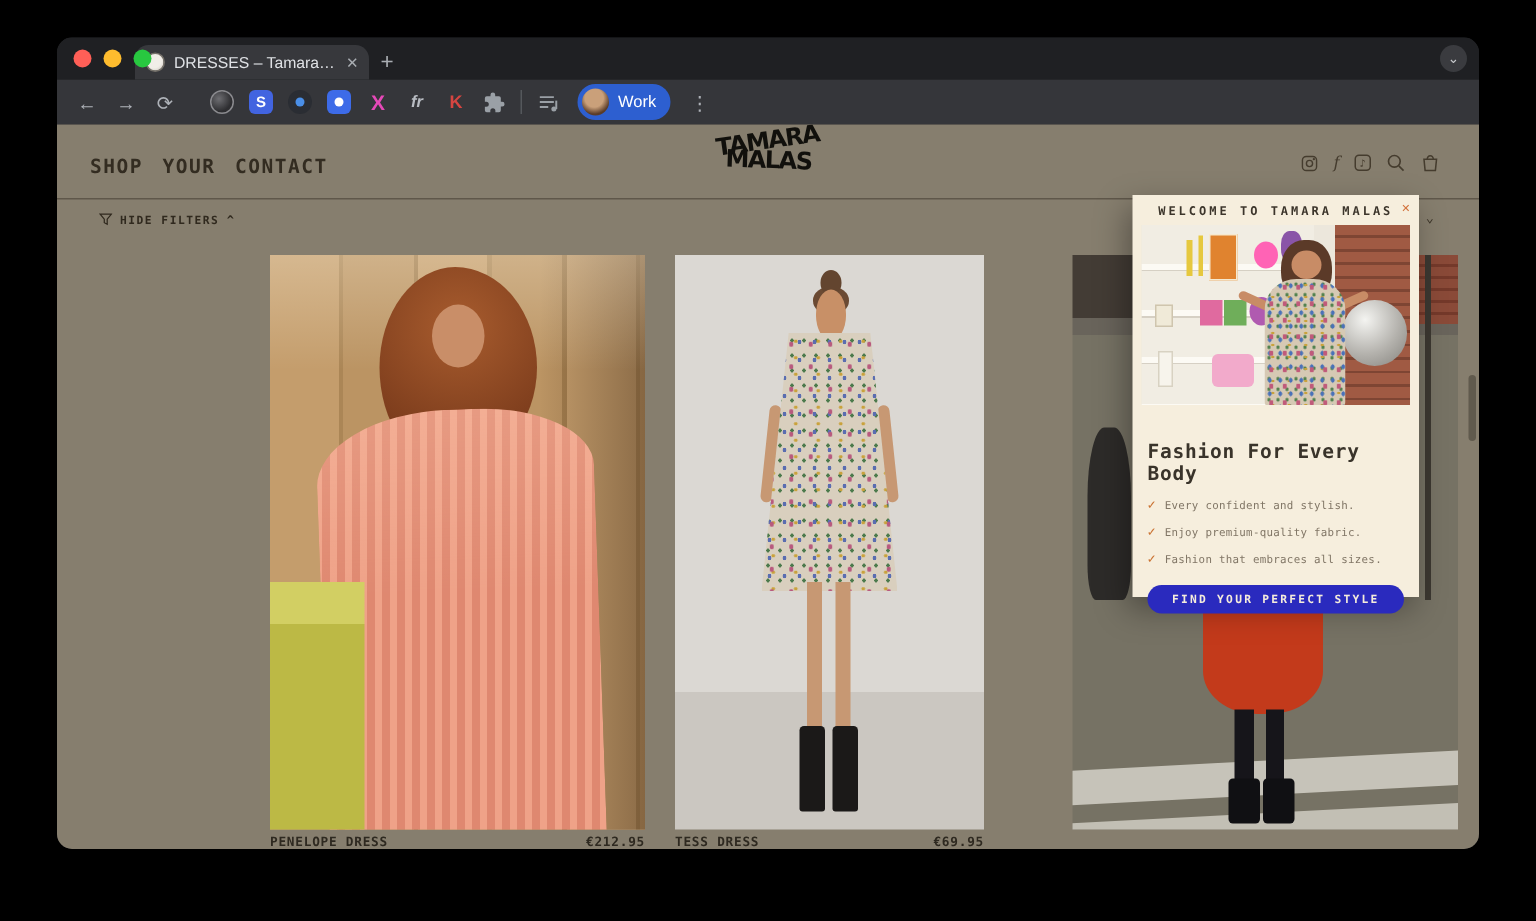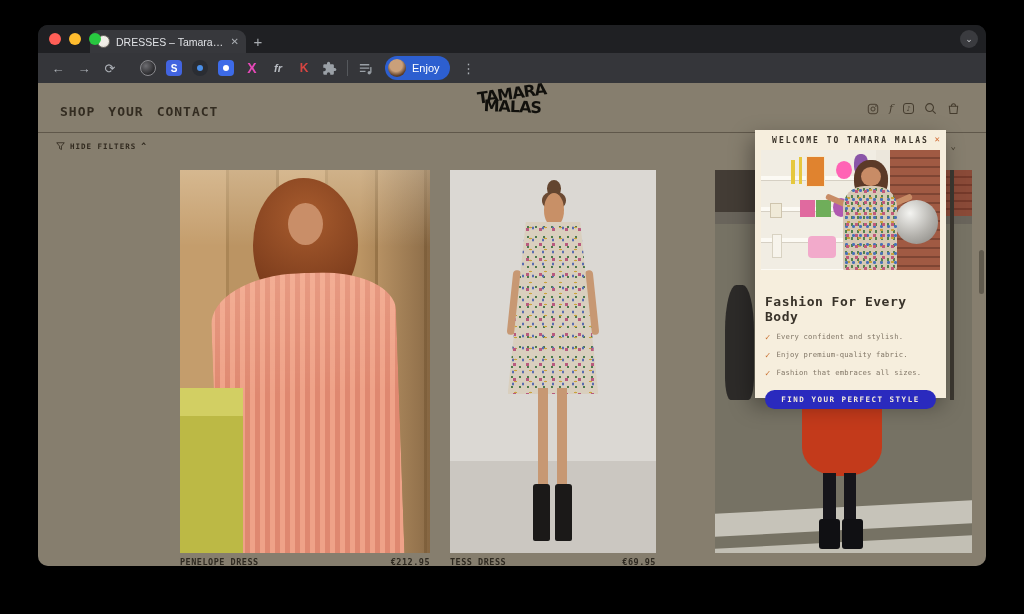--- a/index.html
+++ b/index.html
@@ -64,21 +64,21 @@
   .logo { position:absolute; left:50%; top:4px; transform:translateX(-50%) rotate(-2deg);
           text-align:center; color:#11100c; font-family:"DejaVu Sans", sans-serif; font-weight:900; line-height:.88; }
   .logo .l1 { display:block; font-size:16px; letter-spacing:-1px; transform:rotate(-6deg); }
   .logo .l2 { display:block; font-size:16px; letter-spacing:-1px; transform:rotate(4deg) translateY(-1px); }
   .hdricons { position:absolute; right:26px; top:19px; display:flex; gap:10px; align-items:center; color:#453c2e; }
   .tticon { width:11px; height:11px; border:1px solid #453c2e; border-radius:3px; font-size:7px;
             display:flex; align-items:center; justify-content:center; color:#453c2e; }
   .fbicon { font-size:11px; color:#453c2e; font-family:"DejaVu Serif", serif; font-style:italic; }
 
   .filterrow { position:relative; height:29px; }
-  .filters-toggle { position:absolute; left:18px; top:9px; display:flex; align-items:center; gap:5px; color:#30291e; }
+  .filters-toggle { position:absolute; left:28px; top:9px; display:flex; align-items:center; gap:5px; color:#30291e; }
   .filters-toggle .ftext { font-size:7.5px; font-weight:bold; letter-spacing:1px; }
   .filters-toggle .caret { font-size:8px; font-weight:bold; }
   .sort-chevron { position:absolute; right:30px; top:8px; font-size:9px; color:#3a3326; }
 
   
   .card { position:absolute; top:87px; }
   .card1 { left:142px; width:250px; } .card2 { left:412px; width:206px; } .card3 { left:677px; width:257px; }
   .art { position:relative; width:100%; height:383px; overflow:hidden; }
   .labelrow { display:flex; justify-content:space-between; margin-top:4px;
               font-size:8.5px; font-weight:bold; letter-spacing:.5px; color:#2e2920; }
@@ -221,21 +221,21 @@
           <path fill="#9aa0a6" d="M20.5 11H19V7a2 2 0 0 0-2-2h-4V3.5a2.5 2.5 0 0 0-5 0V5H4a2 2 0 0 0-2 2v3.8h1.5a2.7 2.7 0 0 1 0 5.4H2V20a2 2 0 0 0 2 2h3.8v-1.5a2.7 2.7 0 0 1 5.4 0V22H17a2 2 0 0 0 2-2v-4h1.5a2.5 2.5 0 0 0 0-5z"></path>
         </svg>
         <span class="extdivider"></span>
         <svg width="15" height="15" viewBox="0 0 16 16">
           <path d="M2 4h10M2 7.5h10M2 11h6" stroke="#9aa0a6" stroke-width="1.4" fill="none"></path>
           <circle cx="12" cy="12.5" r="1.8" fill="#9aa0a6"></circle>
             <rect x="13" y="6.5" width="1.4" height="6" fill="#9aa0a6"></rect>
         </svg>
         <span class="profile-chip">
           <span class="avatar"></span>
-          <span class="profile-label">Enjoy</span>
+          <span class="profile-label">Work</span>
         </span>
         <span class="kebab">⋮</span>
       </div>
     </div>
 
     <div class="page">
 
       <div class="siteheader">
         <div class="sitenav">
           <span class="navitem">SHOP</span>

